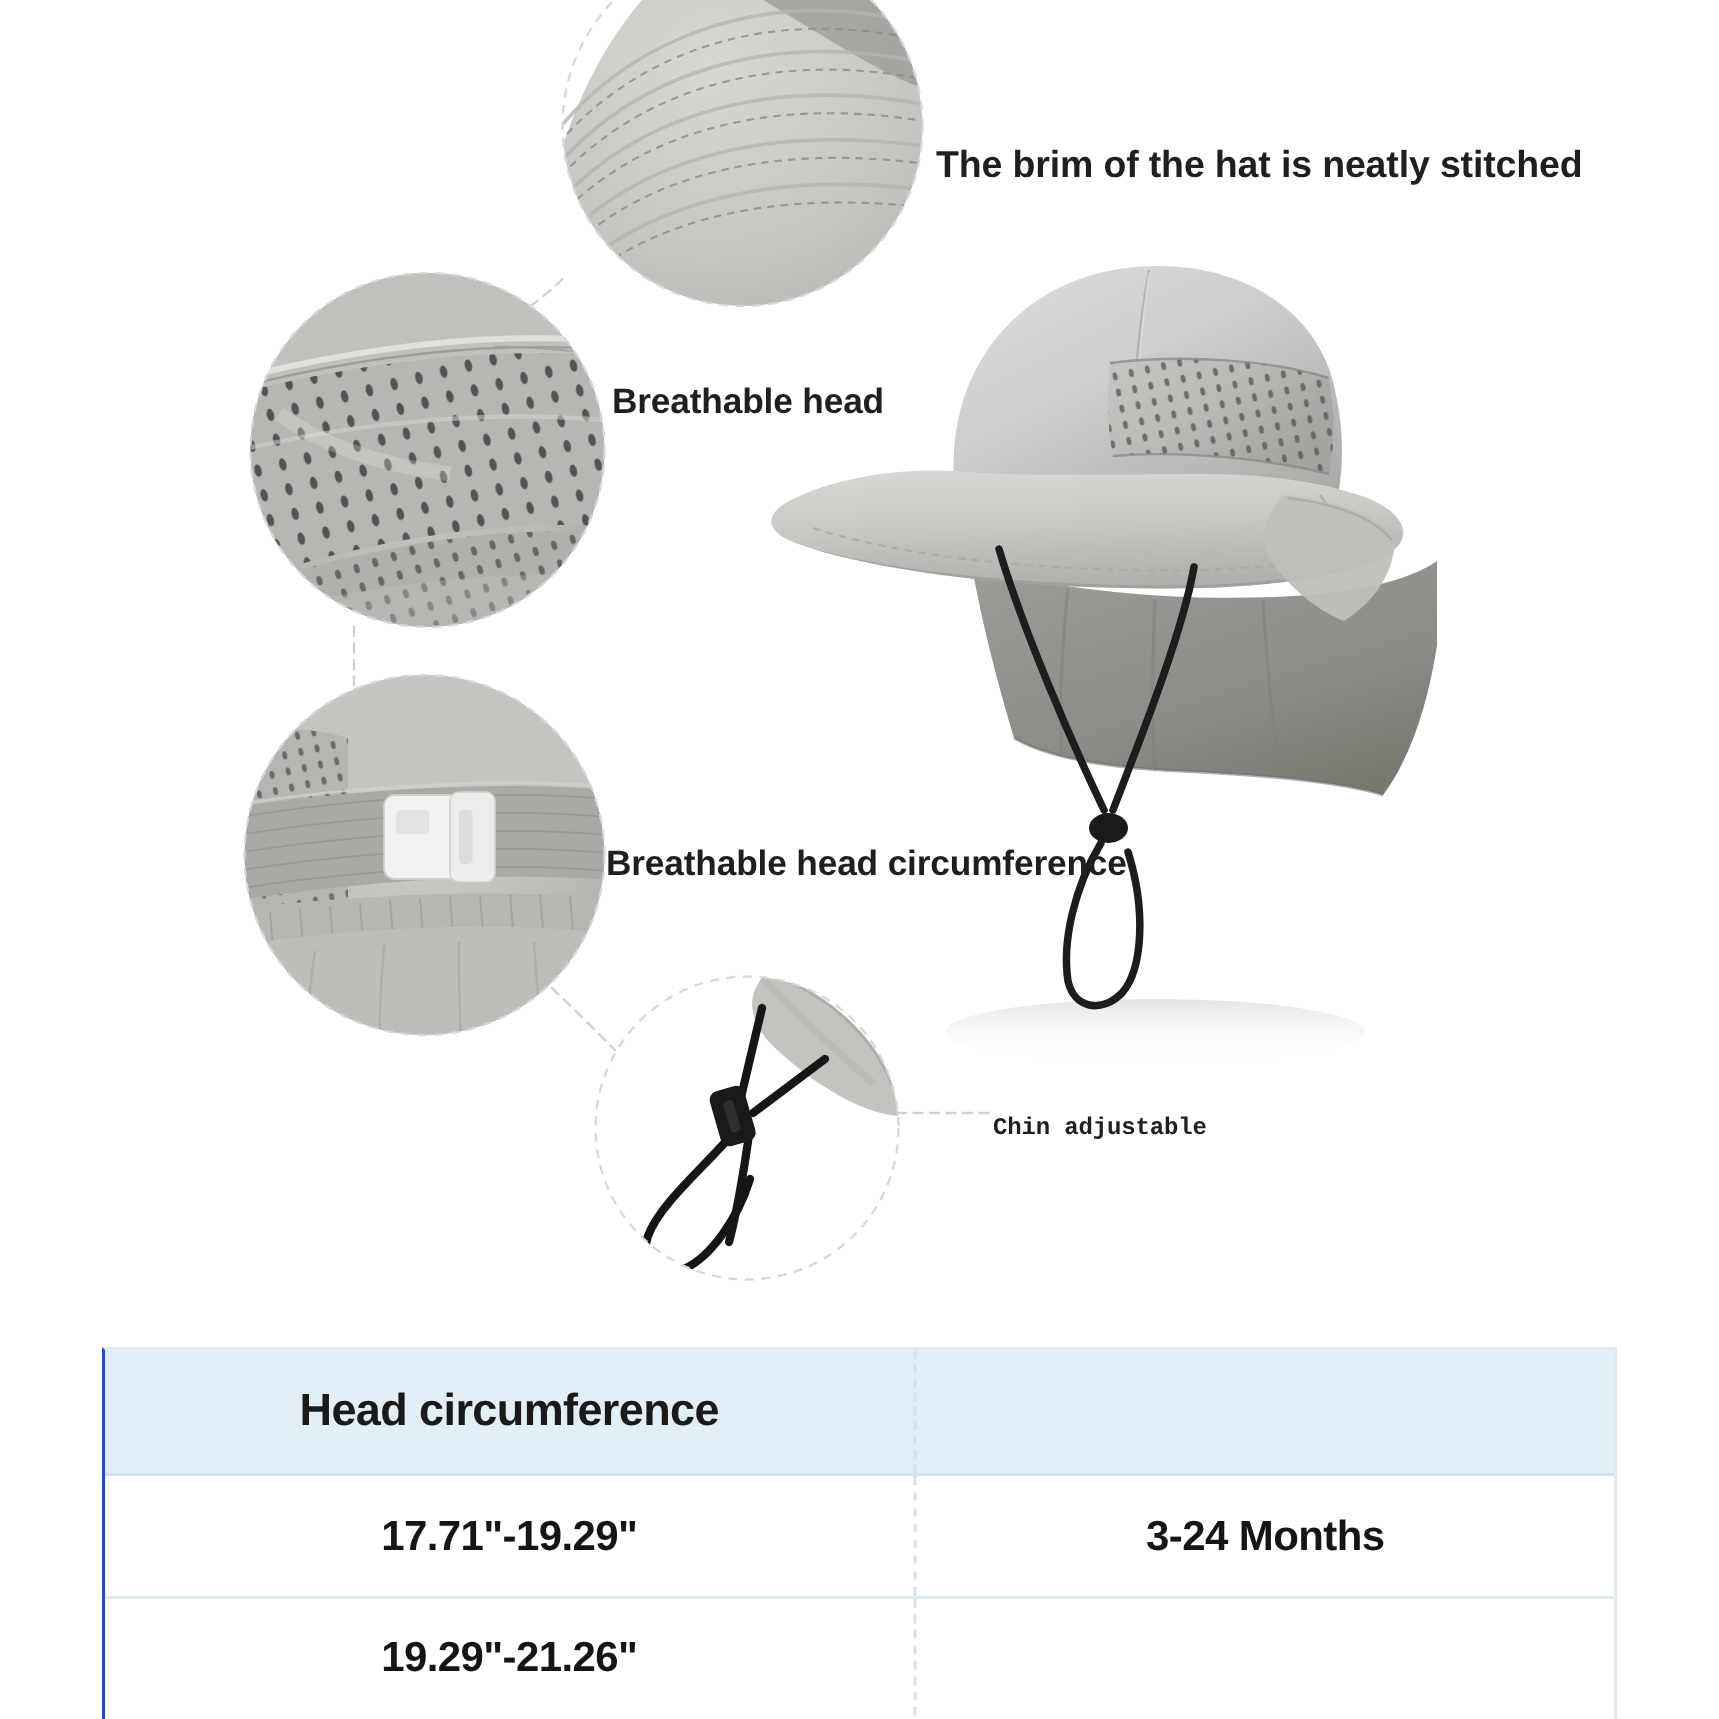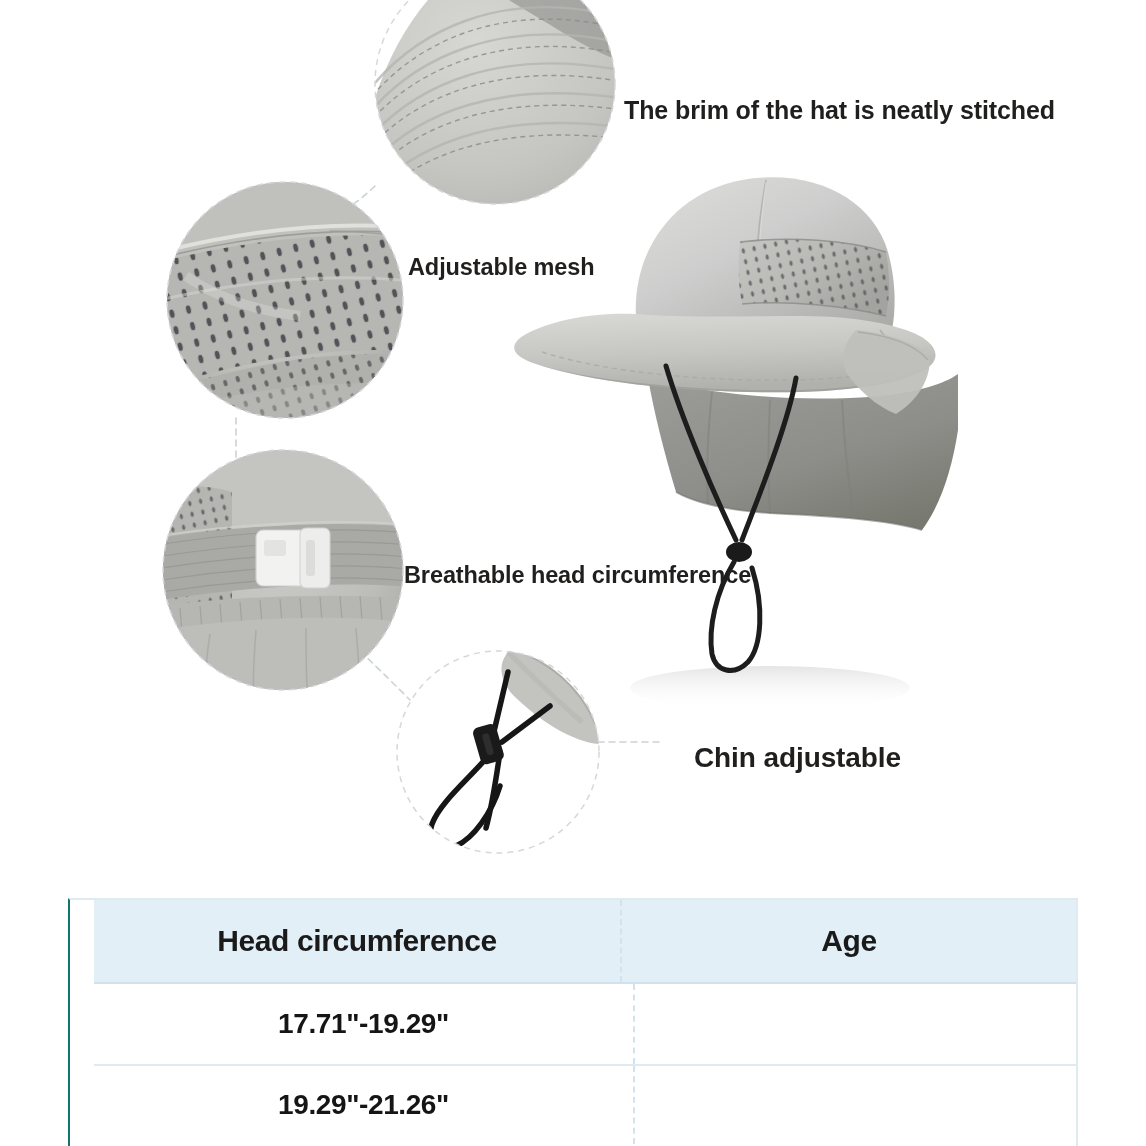--- a/index.html
+++ b/index.html
@@ -36,34 +36,33 @@
     font-family: "Liberation Sans", sans-serif;
     font-weight: 700;
     color: #201f1d;
     white-space: nowrap;
     letter-spacing: -0.1px;
     line-height: 1;
   }
   #label-brim   { left: 624px; top: 98px;  font-size: 25px; }
   #label-mesh   { left: 408px; top: 256px; font-size: 23.5px; }
   #label-head   { left: 404px; top: 564px; font-size: 23.5px; }
-  #label-chin   { left: 694px; top: 744px; font-size: 28px; }
+  #label-chin   { left: 662px; top: 744px; font-size: 16px; font-family: Liberation Mono, monospace; }
 
   
   #size-table {
     position: absolute;
     left: 68px;
     top: 898px;
     width: 1010px;
     height: 248px;
     box-sizing: border-box;
-    border-left: 2px solid #0f766e;
+    border-left: 2px solid #1d4ed8;
     border-right: 2px solid #dfeaf1;
     border-top: 2px solid #dfeaf1;
-    padding-left: 24px;
   }
   .t-row {
     display: flex;
     box-sizing: border-box;
     width: 100%;
   }
   #t-head {
     height: 84px;
     background: #e3eff7;
     border-bottom: 2px solid #cfe2ed;
@@ -379,40 +378,40 @@
         <ellipse cx="739" cy="552" rx="13" ry="10" fill="#1a1a1a"></ellipse>
       </g>
 
       <path d="M734 562 C 716 592, 708 628, 712 654 C 716 672, 734 676, 748 662
                C 762 646, 764 606, 752 568" fill="none" stroke="#1d1d1d" stroke-width="5" stroke-linecap="round"></path>
     </g>
   </svg>
 
   <div class="callout" id="label-brim">The brim of the hat is neatly stitched</div>
 
-  <div class="callout" id="label-mesh">Adjustable mesh</div>
+  <div class="callout" id="label-mesh">Breathable head</div>
 
   <div class="callout" id="label-head">Breathable head circumference</div>
 
   <div class="callout" id="label-chin">Chin adjustable</div>
 
   <div id="size-table">
 
     <div class="t-row" id="t-head">
       <div class="t-cell t-cell-left">
         <span class="t-head-text">Head circumference</span>
       </div>
-      <div class="t-cell t-cell-right">
-        <span class="t-head-text">Age</span>
-      </div>
     </div>
 
     <div class="t-row" id="t-row1">
       <div class="t-cell t-cell-left">
         <span class="t-body-text">17.71"-19.29"</span>
+      </div>
+      <div class="t-cell t-cell-right">
+        <span class="t-body-text">3-24 Months</span>
       </div>
     </div>
 
     <div class="t-row" id="t-row2">
       <div class="t-cell t-cell-left">
         <span class="t-body-text">19.29"-21.26"</span>
       </div>
     </div>
 
   </div>

